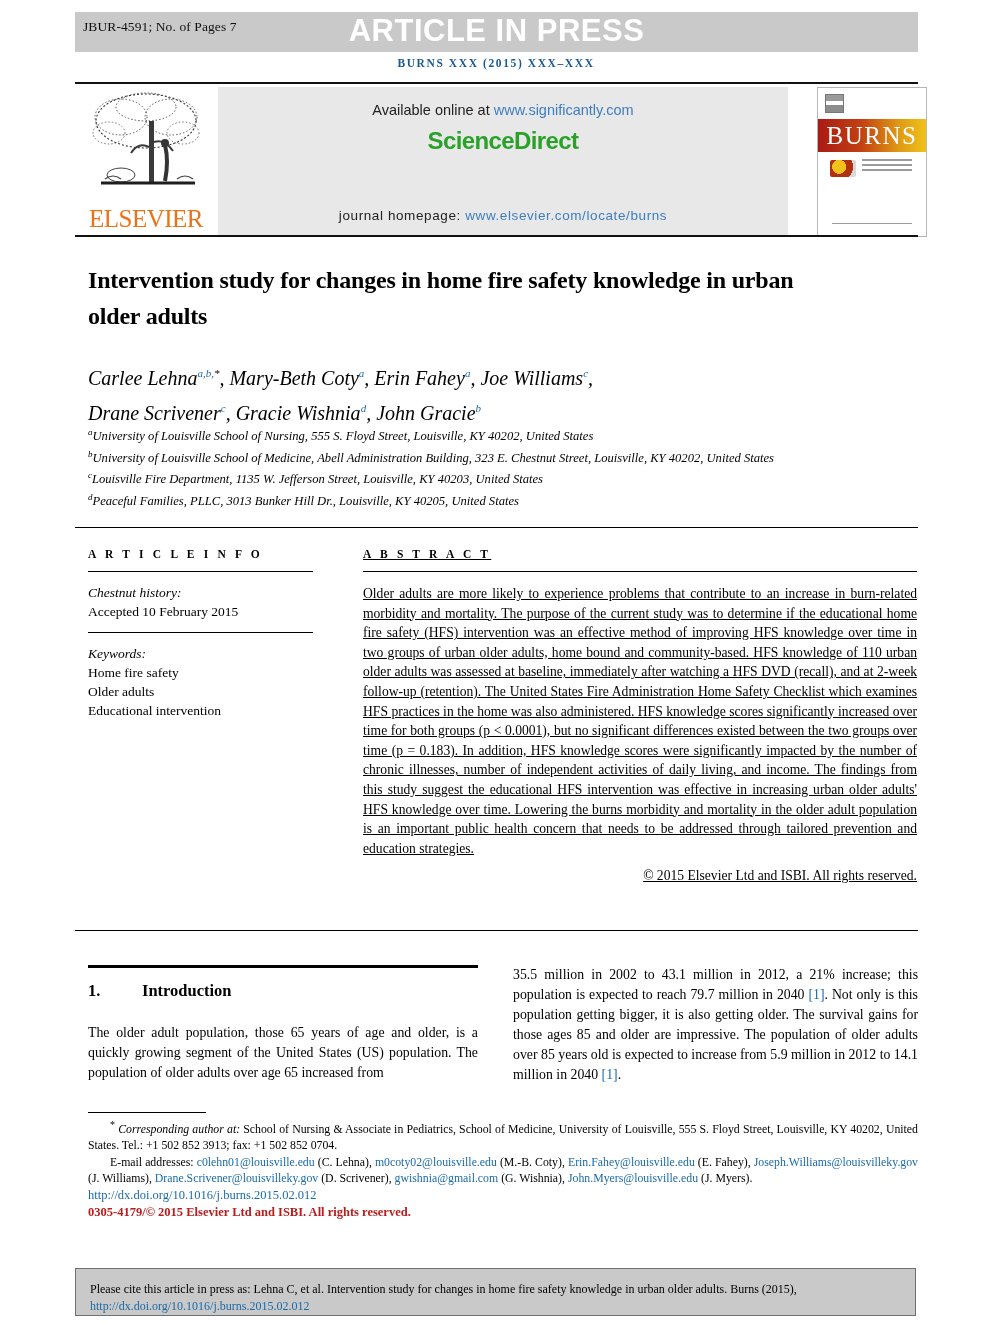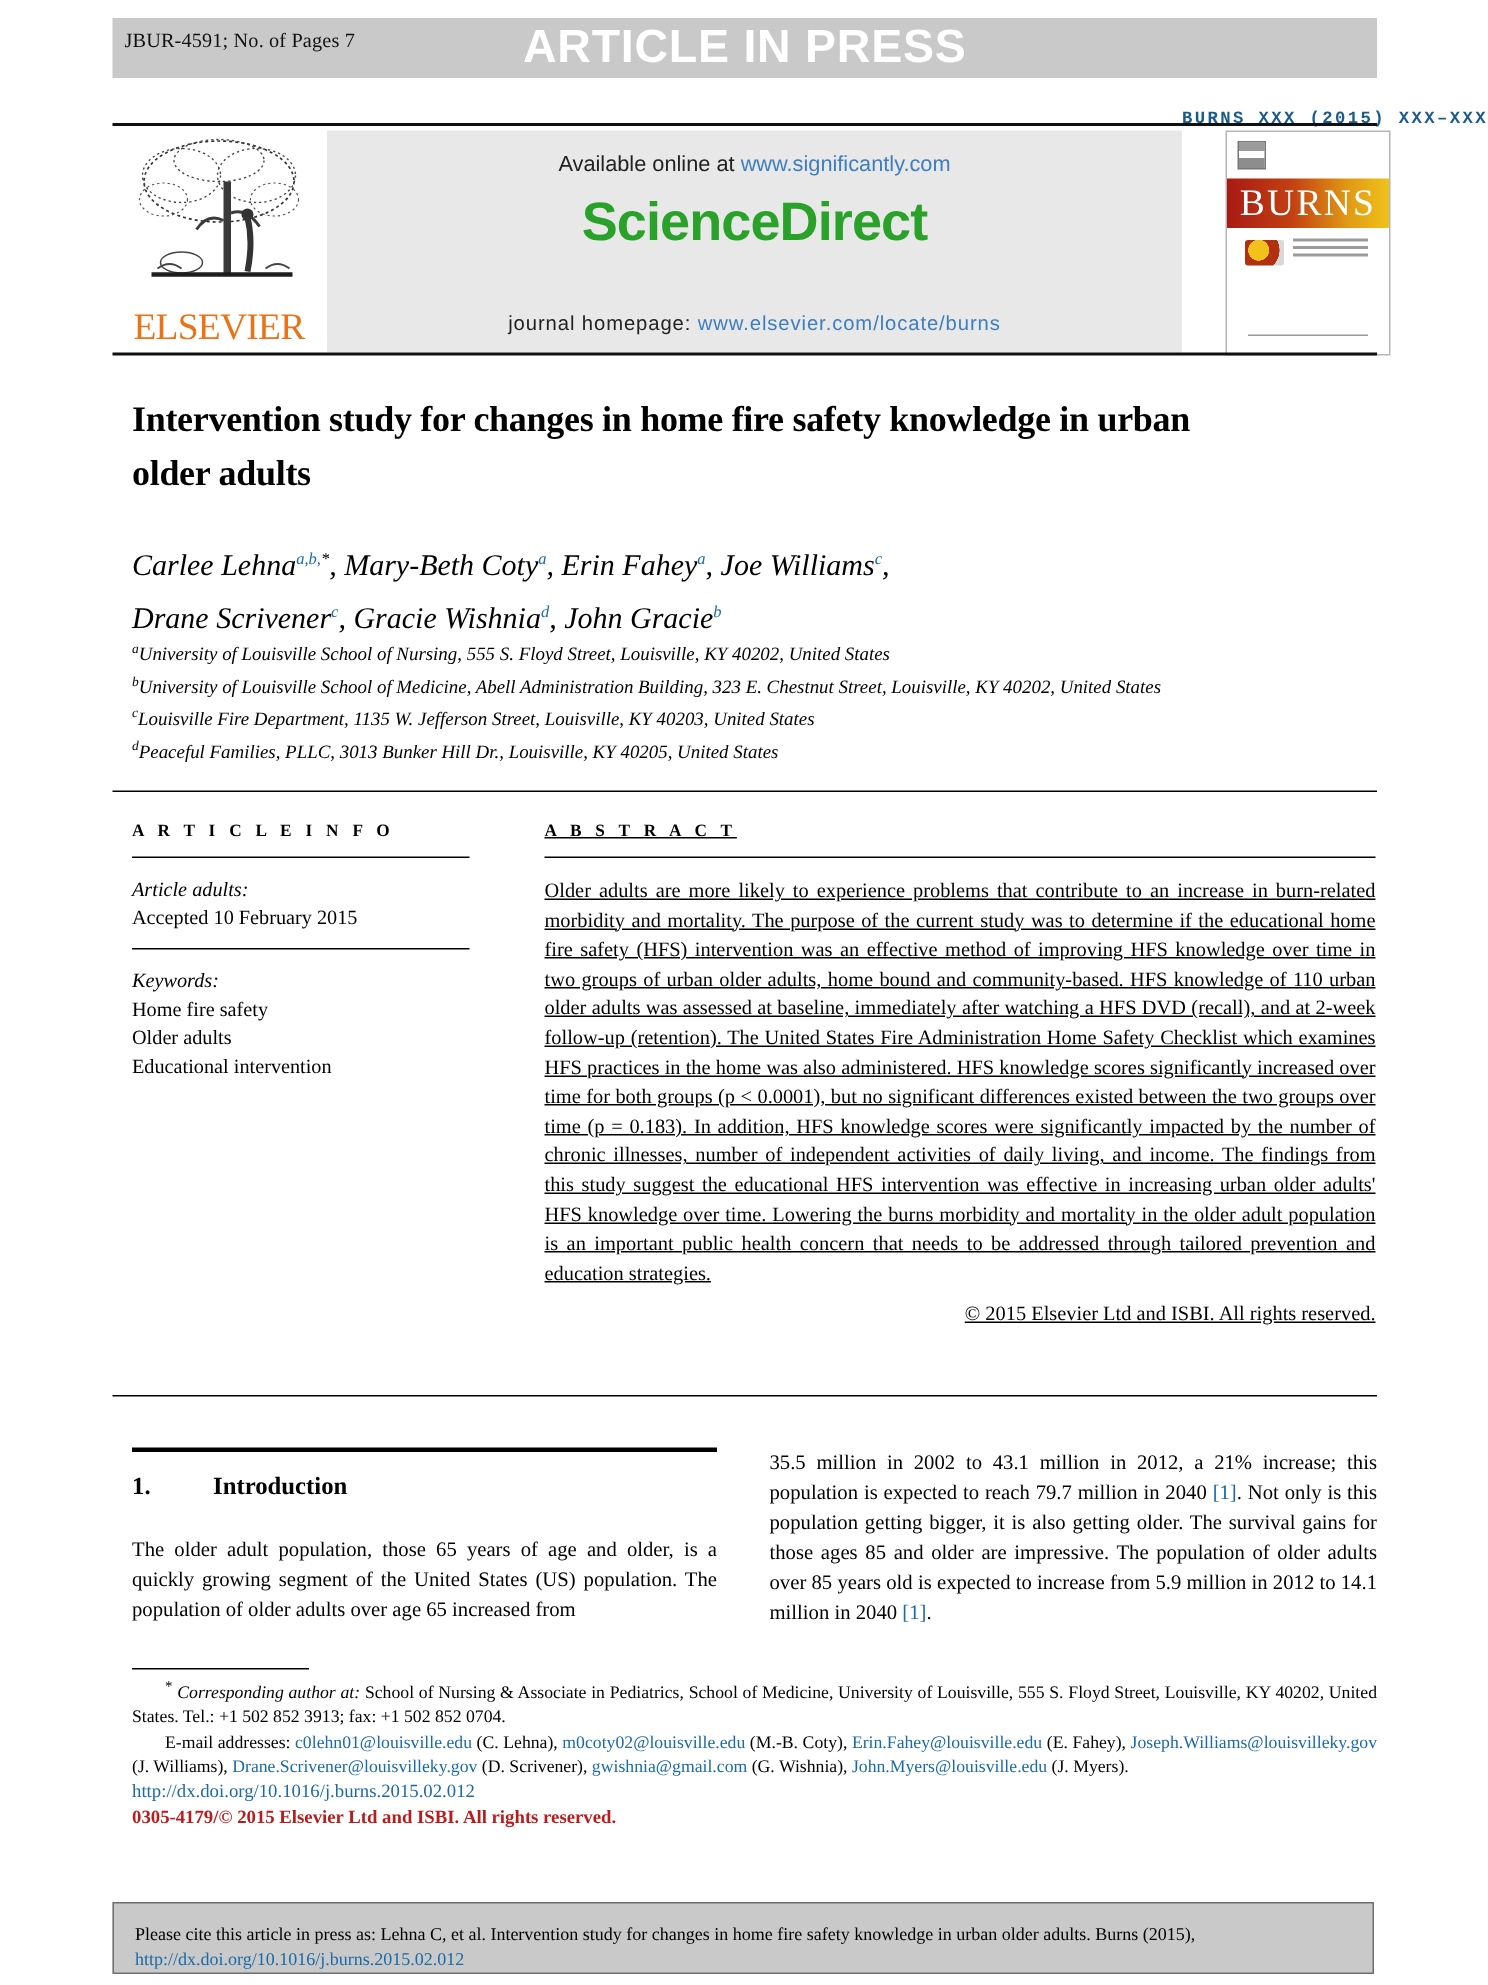--- a/index.html
+++ b/index.html
@@ -38,27 +38,26 @@
     font-family: "Liberation Sans", sans-serif;
     font-weight: bold;
     font-size: 31px;
     color: #ffffff;
     letter-spacing: 0.5px;
     line-height: 38px;
   }
   .burns-line {
     position: absolute;
     left: 0; right: 0; top: 57px;
-    text-align: right;
-    font-family: Liberation Mono, monospace;
+    text-align: center;
+    font-family: Liberation Serif, serif;
     font-weight: bold;
     font-size: 11.5px;
     color: #1a5a8e;
     letter-spacing: 1.6px;
-    margin-top: 16px;
   }
 
   
   .masthead {
     position: absolute;
     left: 75px; top: 82px;
     width: 843px; height: 155px;
   }
   .masthead-top-rule {
     position: absolute;
@@ -96,21 +95,21 @@
     font-size: 14.5px;
     color: #222;
   }
   .sd-avail .link { color: #3d7ebf; }
   .sd-logo {
     position: absolute;
     left: 0; right: 0; top: 40px;
     text-align: center;
     font-family: "Liberation Sans", sans-serif;
     font-weight: bold;
-    font-size: 36px;
+    font-size: 24px;
     color: #2aa22a;
     letter-spacing: -0.6px;
   }
   .sd-home {
     position: absolute;
     left: 0; right: 0; bottom: 12px;
     text-align: center;
     font-family: "Liberation Sans", sans-serif;
     font-size: 13.5px;
     color: #222;
@@ -441,21 +440,21 @@
   <p><sup>c</sup><span>Louisville Fire Department, 1135 W. Jefferson Street, Louisville, KY 40203, United States</span></p>
   <p><sup>d</sup><span>Peaceful Families, PLLC, 3013 Bunker Hill Dr., Louisville, KY 40205, United States</span></p>
 </div>
 
 <div class="divider-top"></div>
 
 <div class="info-col">
   <div class="sec-head">A R T I C L E   I N F O</div>
   <div class="rule"></div>
   <div class="info-body">
-    <div class="it">Article adults:</div>
+    <div class="it">Chestnut history:</div>
     <div>Accepted 10 February 2015</div>
   </div>
   <div class="rule"></div>
   <div class="info-body">
     <div class="it">Keywords:</div>
     <div>Home fire safety</div>
     <div>Older adults</div>
     <div>Educational intervention</div>
   </div>
 </div>

